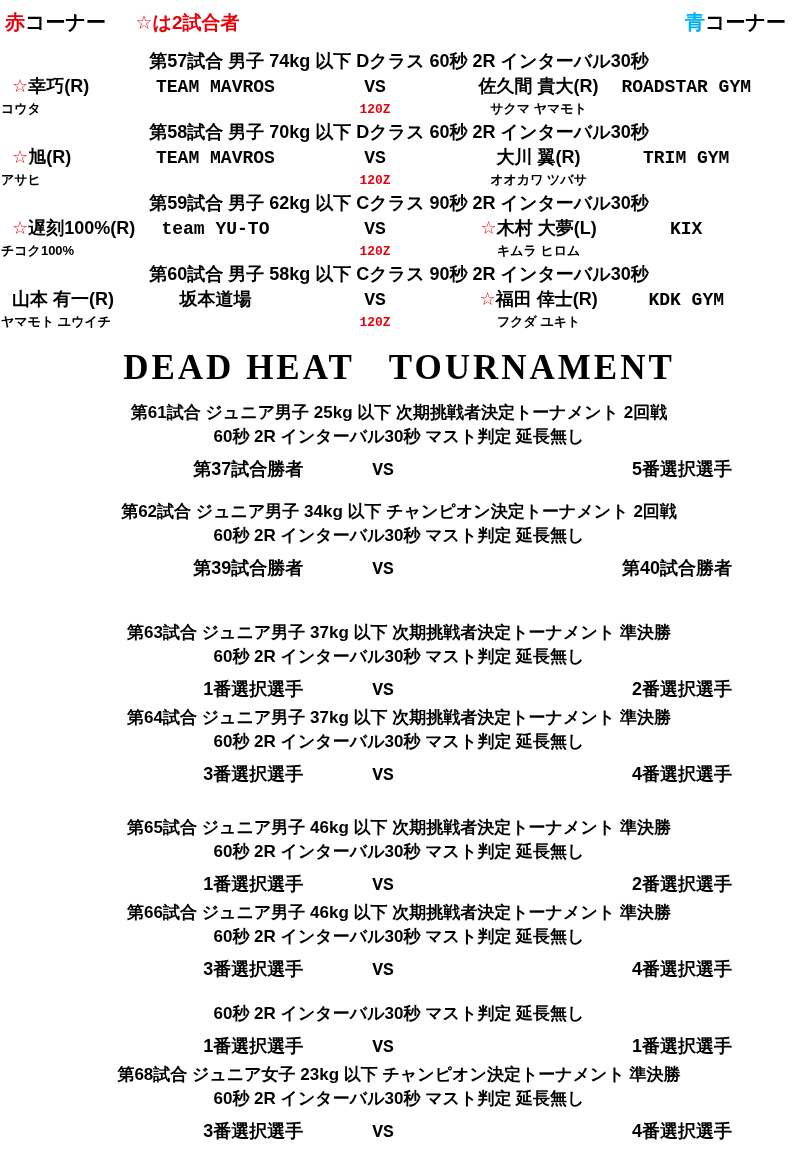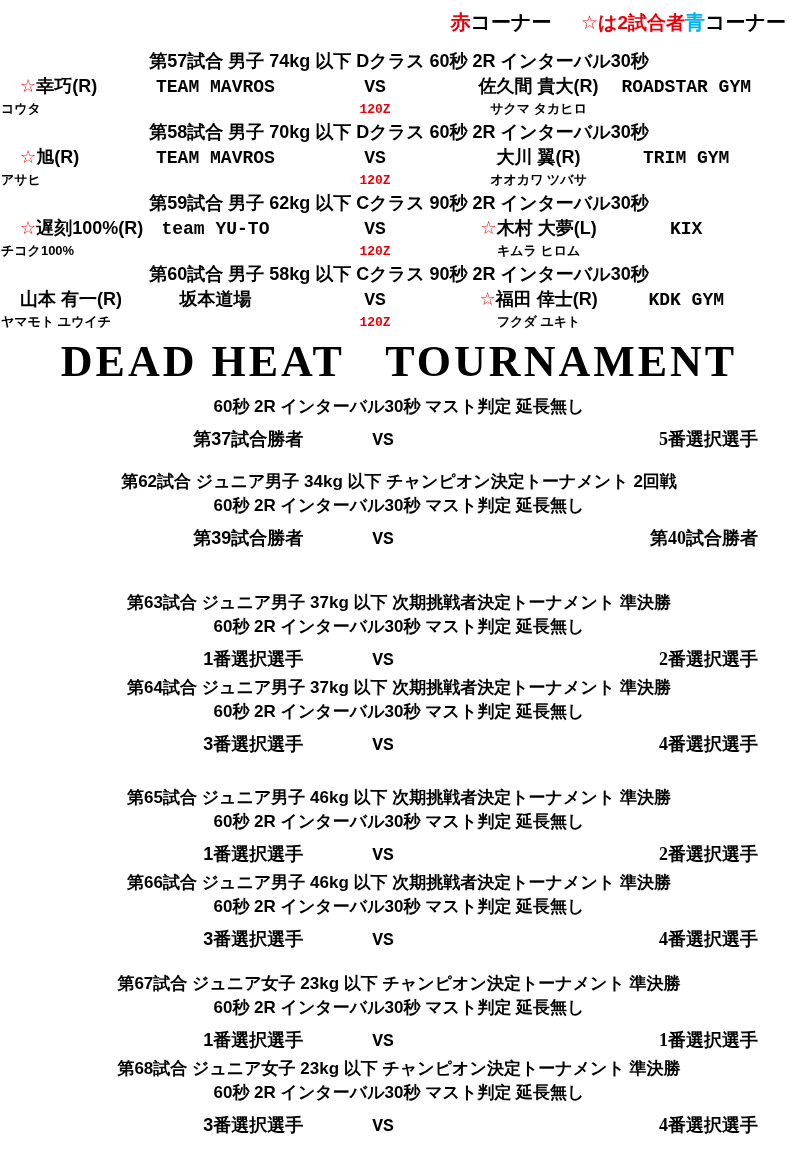--- a/index.html
+++ b/index.html
@@ -10,65 +10,65 @@
     font-family: "Liberation Sans", "DejaVu Sans", sans-serif;
     color: #000;
     font-weight: bold;
   }
   .red  { color: #e8000a; }
   .blue { color: #00b0f0; }
   .lat  { font-family: "Liberation Mono", "DejaVu Sans Mono", monospace; }
 
   
   .corner-row {
-    display: flex; justify-content: flex-end; align-items: baseline;
+    display: flex; justify-content: space-between; align-items: baseline;
     padding: 9px 12px 0 5px;
     font-size: 20px; line-height: 26px;
   }
   .note { margin-left: 24px; font-size: 19px; }
 
   
   .match { }
   .match.first { margin-top: 13px; }
   .m-header { text-align: center; font-size: 18px; line-height: 25px; }
   .m-grid {
     display: grid;
     grid-template-columns: 18% 18% 22% 19% 18% 5%;
     align-items: baseline;
   }
   .m-row { font-size: 18px; line-height: 24px; }
   .f-row { font-size: 13px; line-height: 20px; }
-  .c-left   { text-align: left; padding-left: 20px; white-space: nowrap; }
+  .c-left   { text-align: left; padding-left: 12px; white-space: nowrap; }
   .c-center { text-align: center; white-space: nowrap; }
   .fpad { padding-left: 1px; }
   .star { color: #e8000a; }
 
   
   .big-title {
-    margin-top: 8px;
+    margin-top: 14px;
     text-align: center;
     font-family: "Liberation Serif", "DejaVu Serif", serif;
-    font-size: 44px; line-height: 42px;
+    font-size: 35px; line-height: 42px;
     letter-spacing: 3px;
     white-space: pre;
   }
 
   
   .tblock { }
   .t-line { text-align: center; font-size: 17px; line-height: 24px; }
   .t-parts {
     display: grid;
     grid-template-columns: 38% 20% 42%;
     align-items: baseline;
     margin-top: 8px;
     font-size: 18px; line-height: 24px;
   }
   .t-left  { text-align: right; padding-left: 58px; white-space: nowrap; }
   .t-vs    { text-align: center; }
-  .t-right { text-align: right; padding-right: 40px; white-space: nowrap; font-family: Liberation Serif, serif; }
+  .t-right { text-align: right; padding-right: 66px; white-space: nowrap; }
 
   .mt12 { margin-top: 12px; }
   .mt18 { margin-top: 18px; }
   .mt26 { margin-top: 40px; }
   .mt28 { margin-top: 29px; }
   .mt20 { margin-top: 20px; }
   .mt4  { margin-top: 4px; }
 </style>
 </head>
 <body>
@@ -88,21 +88,21 @@
     <div class="c-center lat">TEAM MAVROS</div>
     <div class="c-center lat">VS</div>
     <div class="c-center"><span class="star"></span><span>佐久間 貴大(R)</span></div>
     <div class="c-center lat">ROADSTAR GYM</div>
     <div></div>
   </div>
   <div class="m-grid f-row">
     <div class="c-left fpad">コウタ</div>
     <div></div>
     <div class="c-center red lat">120Z</div>
-    <div class="c-center">サクマ タカヒロ</div>
+    <div class="c-center">サクマ ヤマモト</div>
     <div></div>
       <div></div>
   </div>
 </section>
 
 <section class="match">
   <div class="m-header">第58試合  男子  70kg 以下  Dクラス  60秒  2R  インターバル30秒</div>
   <div class="m-grid m-row">
     <div class="c-left"><span class="star">☆</span><span>旭(R)</span></div>
     <div class="c-center lat">TEAM MAVROS</div>
@@ -157,20 +157,21 @@
     <div class="c-center red lat">120Z</div>
     <div class="c-center">フクダ ユキト</div>
     <div></div>
       <div></div>
   </div>
 </section>
 
 <div class="big-title">DEAD HEAT   TOURNAMENT</div>
 
 <section class="tblock mt12">
+  <div class="t-line">第61試合  ジュニア男子  25kg 以下  次期挑戦者決定トーナメント  2回戦</div>
   <div class="t-line">60秒  2R  インターバル30秒  マスト判定  延長無し</div>
   <div class="t-parts">
     <div class="t-left">第37試合勝者</div>
     <div class="t-vs lat">VS</div>
     <div class="t-right">5番選択選手</div>
   </div>
 </section>
 
 <section class="tblock mt18">
   <div class="t-line">第62試合  ジュニア男子  34kg 以下  チャンピオン決定トーナメント  2回戦</div>
@@ -216,21 +217,20 @@
   <div class="t-line">第66試合  ジュニア男子  46kg 以下  次期挑戦者決定トーナメント  準決勝</div>
   <div class="t-line">60秒  2R  インターバル30秒  マスト判定  延長無し</div>
   <div class="t-parts">
     <div class="t-left">3番選択選手</div>
     <div class="t-vs lat">VS</div>
     <div class="t-right">4番選択選手</div>
   </div>
 </section>
 
 <section class="tblock mt20">
-  <div class="t-line">第67試合  ジュニア女子  23kg 以下  チャンピオン決定トーナメント  準決勝</div>
   <div class="t-line">60秒  2R  インターバル30秒  マスト判定  延長無し</div>
   <div class="t-parts">
     <div class="t-left">1番選択選手</div>
     <div class="t-vs lat">VS</div>
     <div class="t-right">1番選択選手</div>
   </div>
 </section>
 
 <section class="tblock mt4">
   <div class="t-line">第68試合  ジュニア女子  23kg 以下  チャンピオン決定トーナメント  準決勝</div>

